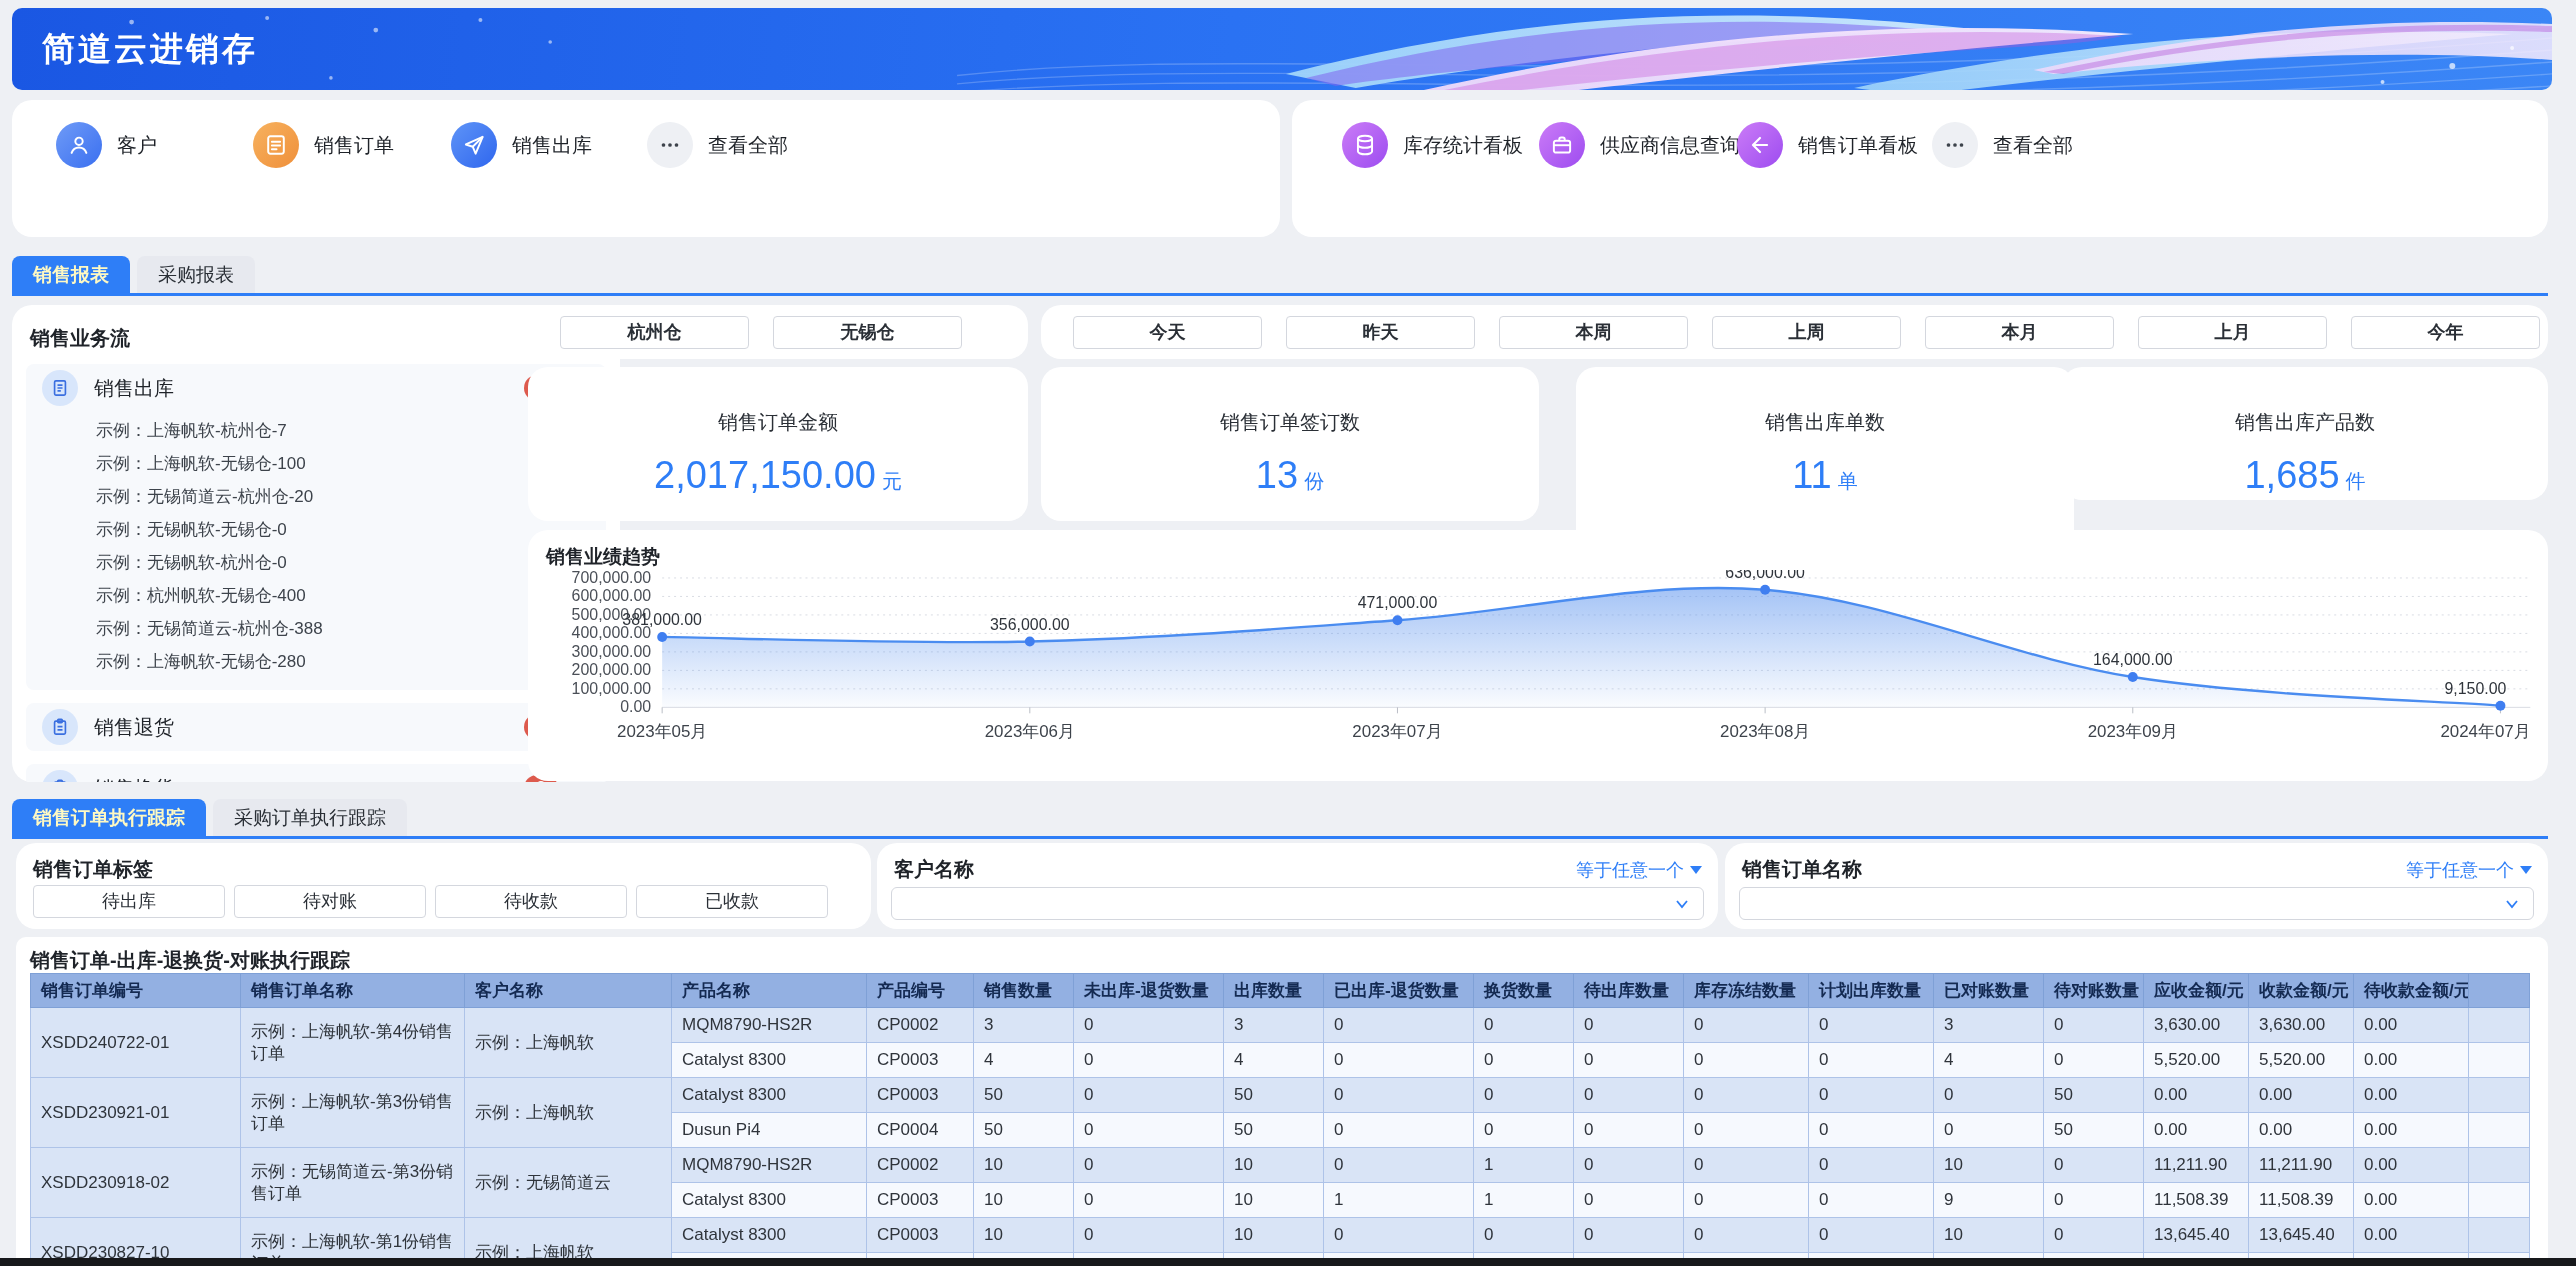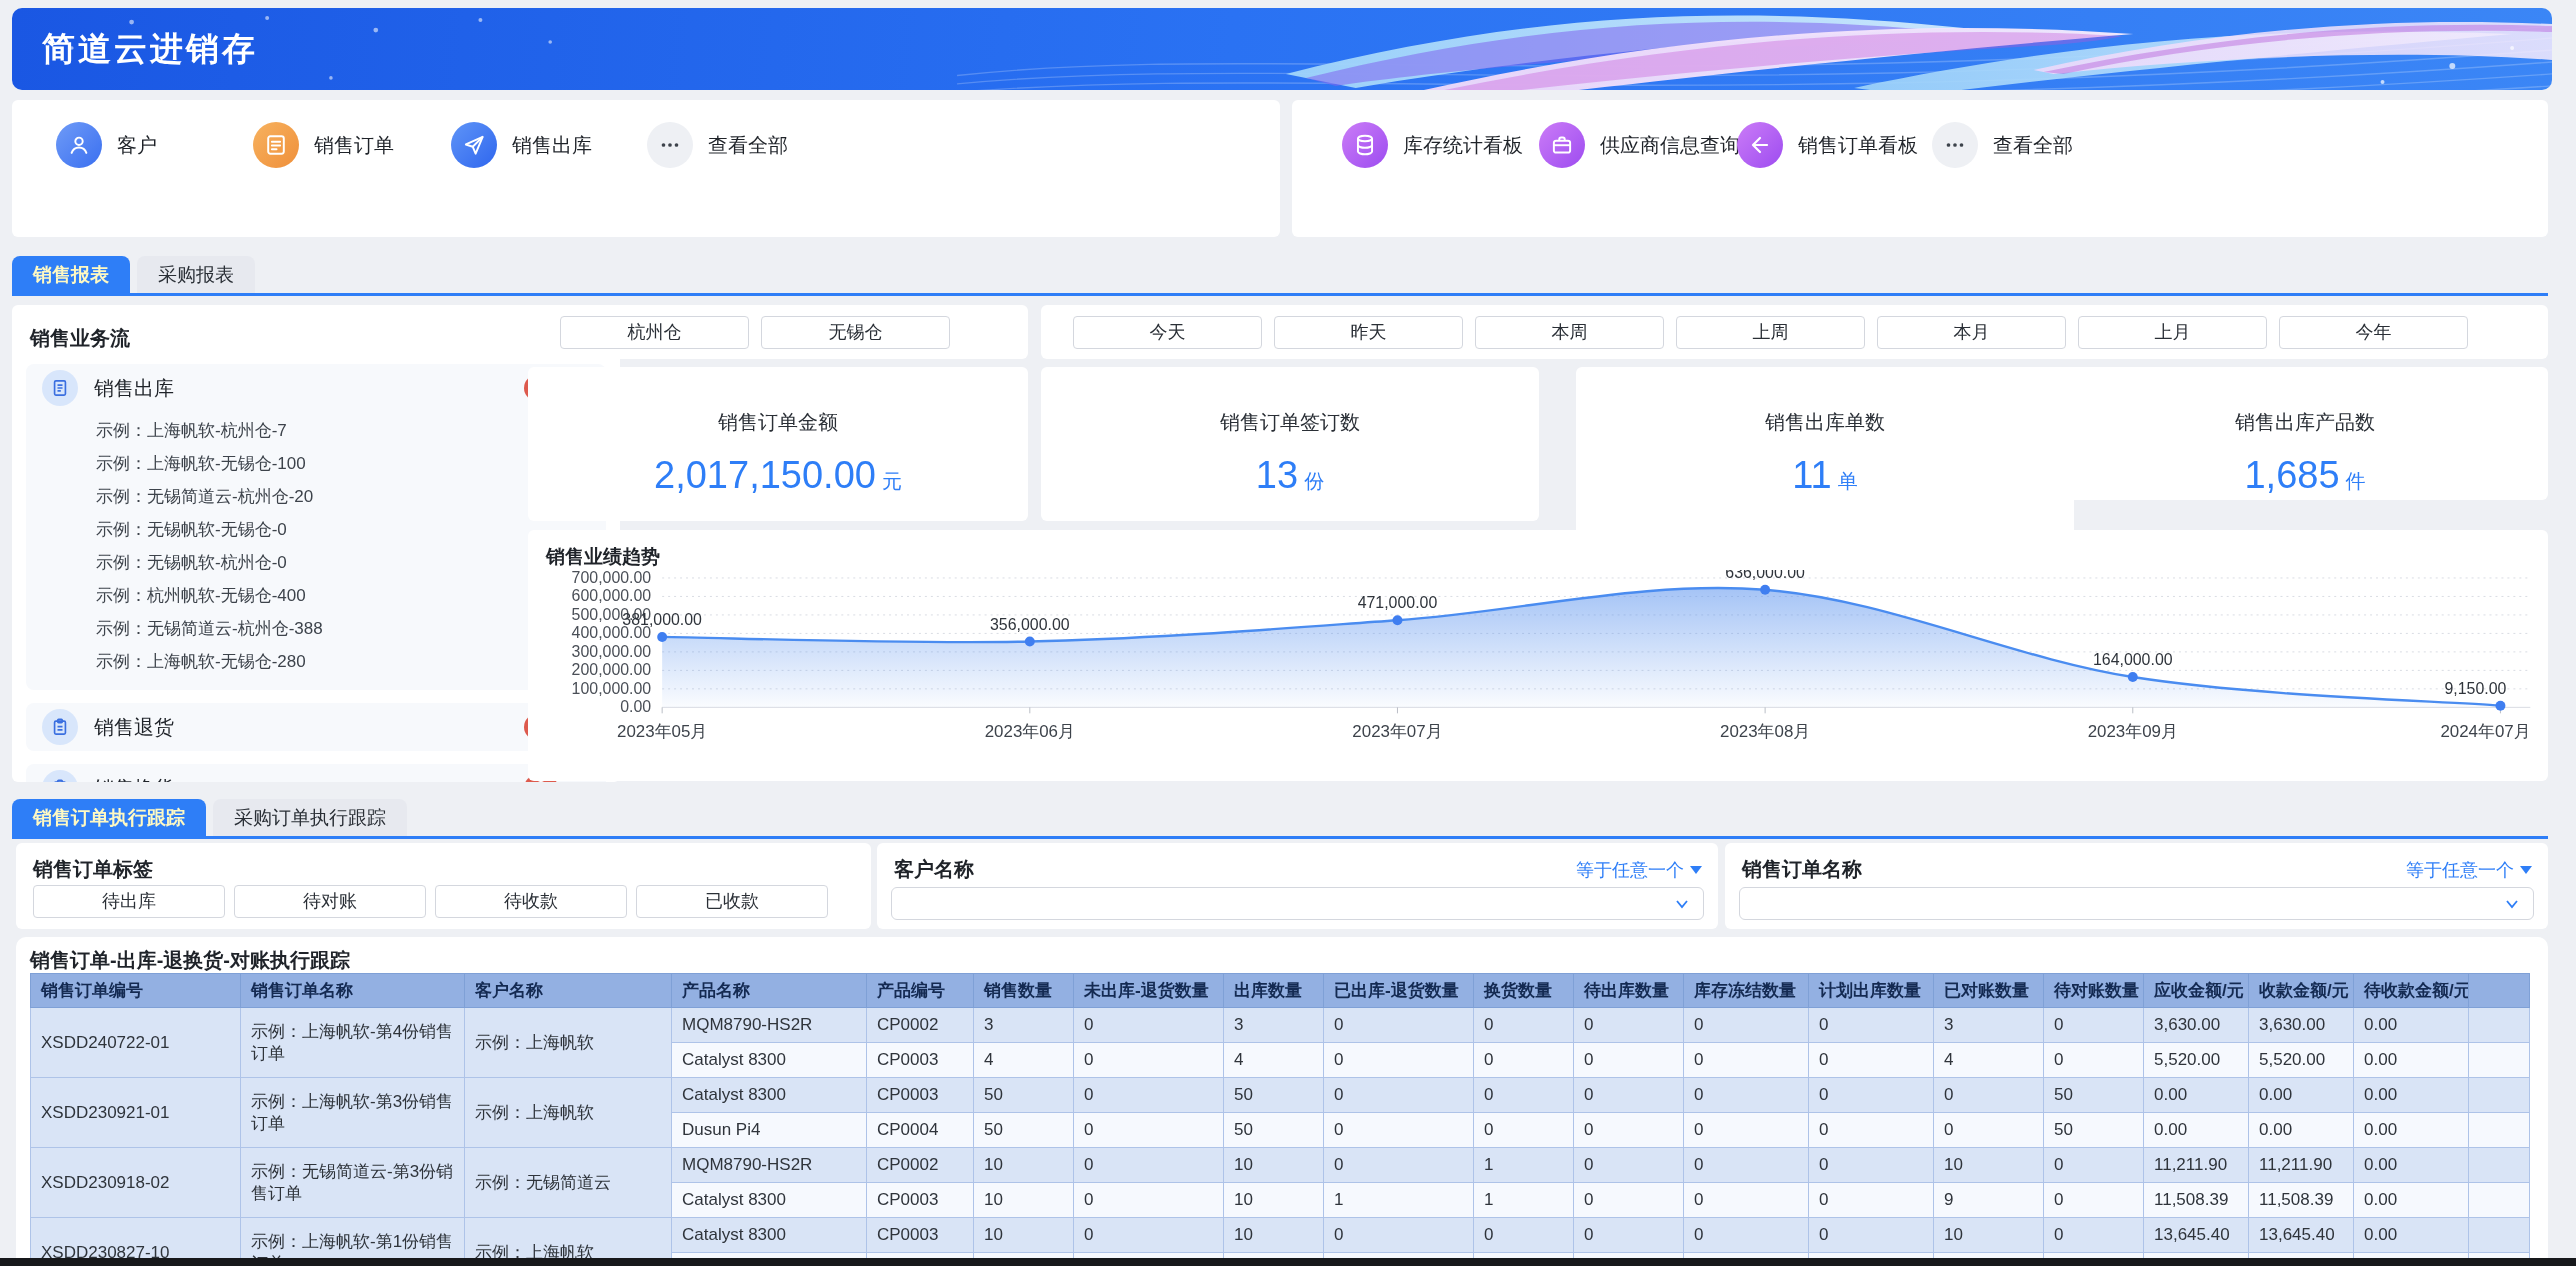--- a/index.html
+++ b/index.html
@@ -1,19 +1,19 @@
 <!DOCTYPE html>
 <html><head>
 <meta charset="utf-8">
 <style>
   * { margin:0; padding:0; box-sizing:border-box; }
   html,body { width:2576px; height:1266px; }
   body { font-family:"Liberation Sans", sans-serif; background:#eef0f4; overflow:hidden; }
   .page { position:relative; width:2576px; height:1266px; background:#eef0f4; overflow:hidden; }
-  .card { position:absolute; background:#fff; border-radius:6px; }
+  .card { position:absolute; background:#fff; border-radius:20px; }
 
   
   .banner { position:absolute; left:12px; top:8px; width:2540px; height:82px; border-radius:10px;
             background:linear-gradient(95deg,#1a57e3 0%,#2a72f3 48%,#3b86f6 100%); overflow:hidden; }
   .banner-art { position:absolute; right:0; top:0; height:82px; }
   .banner-title { position:absolute; left:30px; top:50%; transform:translateY(-50%);
                   color:#fff; font-size:33px; font-weight:bold; letter-spacing:3px; }
 
   
   .quick-item { position:absolute; top:22px; display:flex; align-items:center; gap:15px; cursor:pointer; }
@@ -35,21 +35,21 @@
               display:flex; align-items:center; justify-content:center; margin-right:16px; flex:0 0 36px; }
   .sb-glabel { font-size:20px; color:#1f2329; }
   .sb-badge { margin-left:auto; min-width:34px; height:26px; padding:0 8px; border-radius:14px;
               background:#dd5a4d; color:#fff; font-size:16px; display:flex; align-items:center; justify-content:center; }
   .sb-chev { margin-left:12px; color:#8a9099; display:flex; }
   .sb-items { padding:2px 0 12px 0; }
   .sb-item { height:33px; line-height:33px; padding-left:70px; font-size:17px; color:#3d434b; cursor:pointer;
              white-space:nowrap; overflow:hidden; }
 
   
-  .btn-panel { display:flex; align-items:center; padding-left:32px; gap:12px; }
+  .btn-panel { display:flex; align-items:center; padding-left:32px; gap:24px;font-weight:bold; }
   .flat-btn { width:189px; height:33px; line-height:31px; text-align:center; background:#fff;
               border:1px solid #d4d7de; border-radius:4px; font-size:18px; color:#2a2f36; cursor:pointer; }
 
   
   .kpi-label { text-align:center; margin-top:42px; font-size:20px; color:#2a2f36; }
   .kpi-value { text-align:center; margin-top:18px; font-size:38px; color:#2e7ef7; }
   .kpi-unit  { font-size:20px; margin-left:6px; }
 
   
   .chart-title { position:absolute; left:18px; top:14px; font-size:19px; font-weight:bold; color:#1f2329; }

